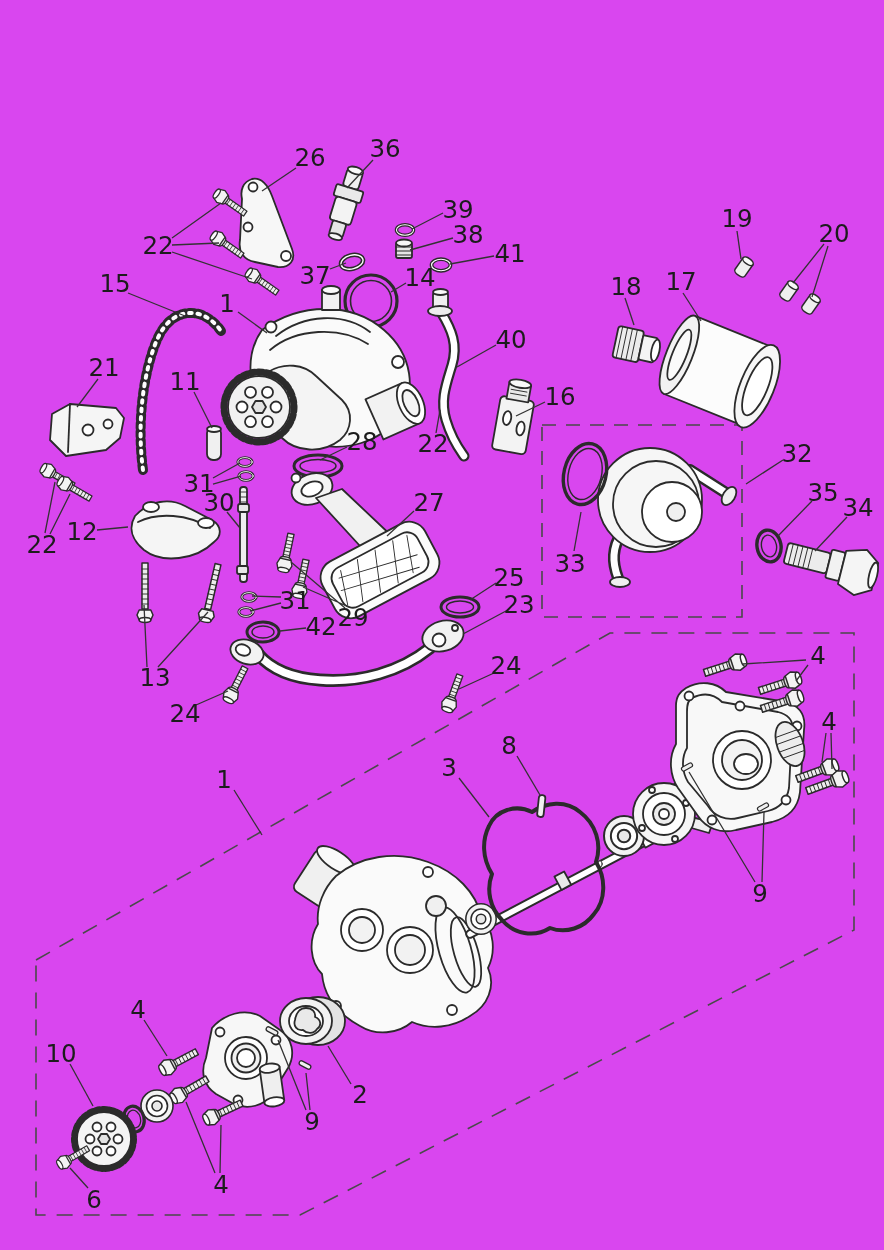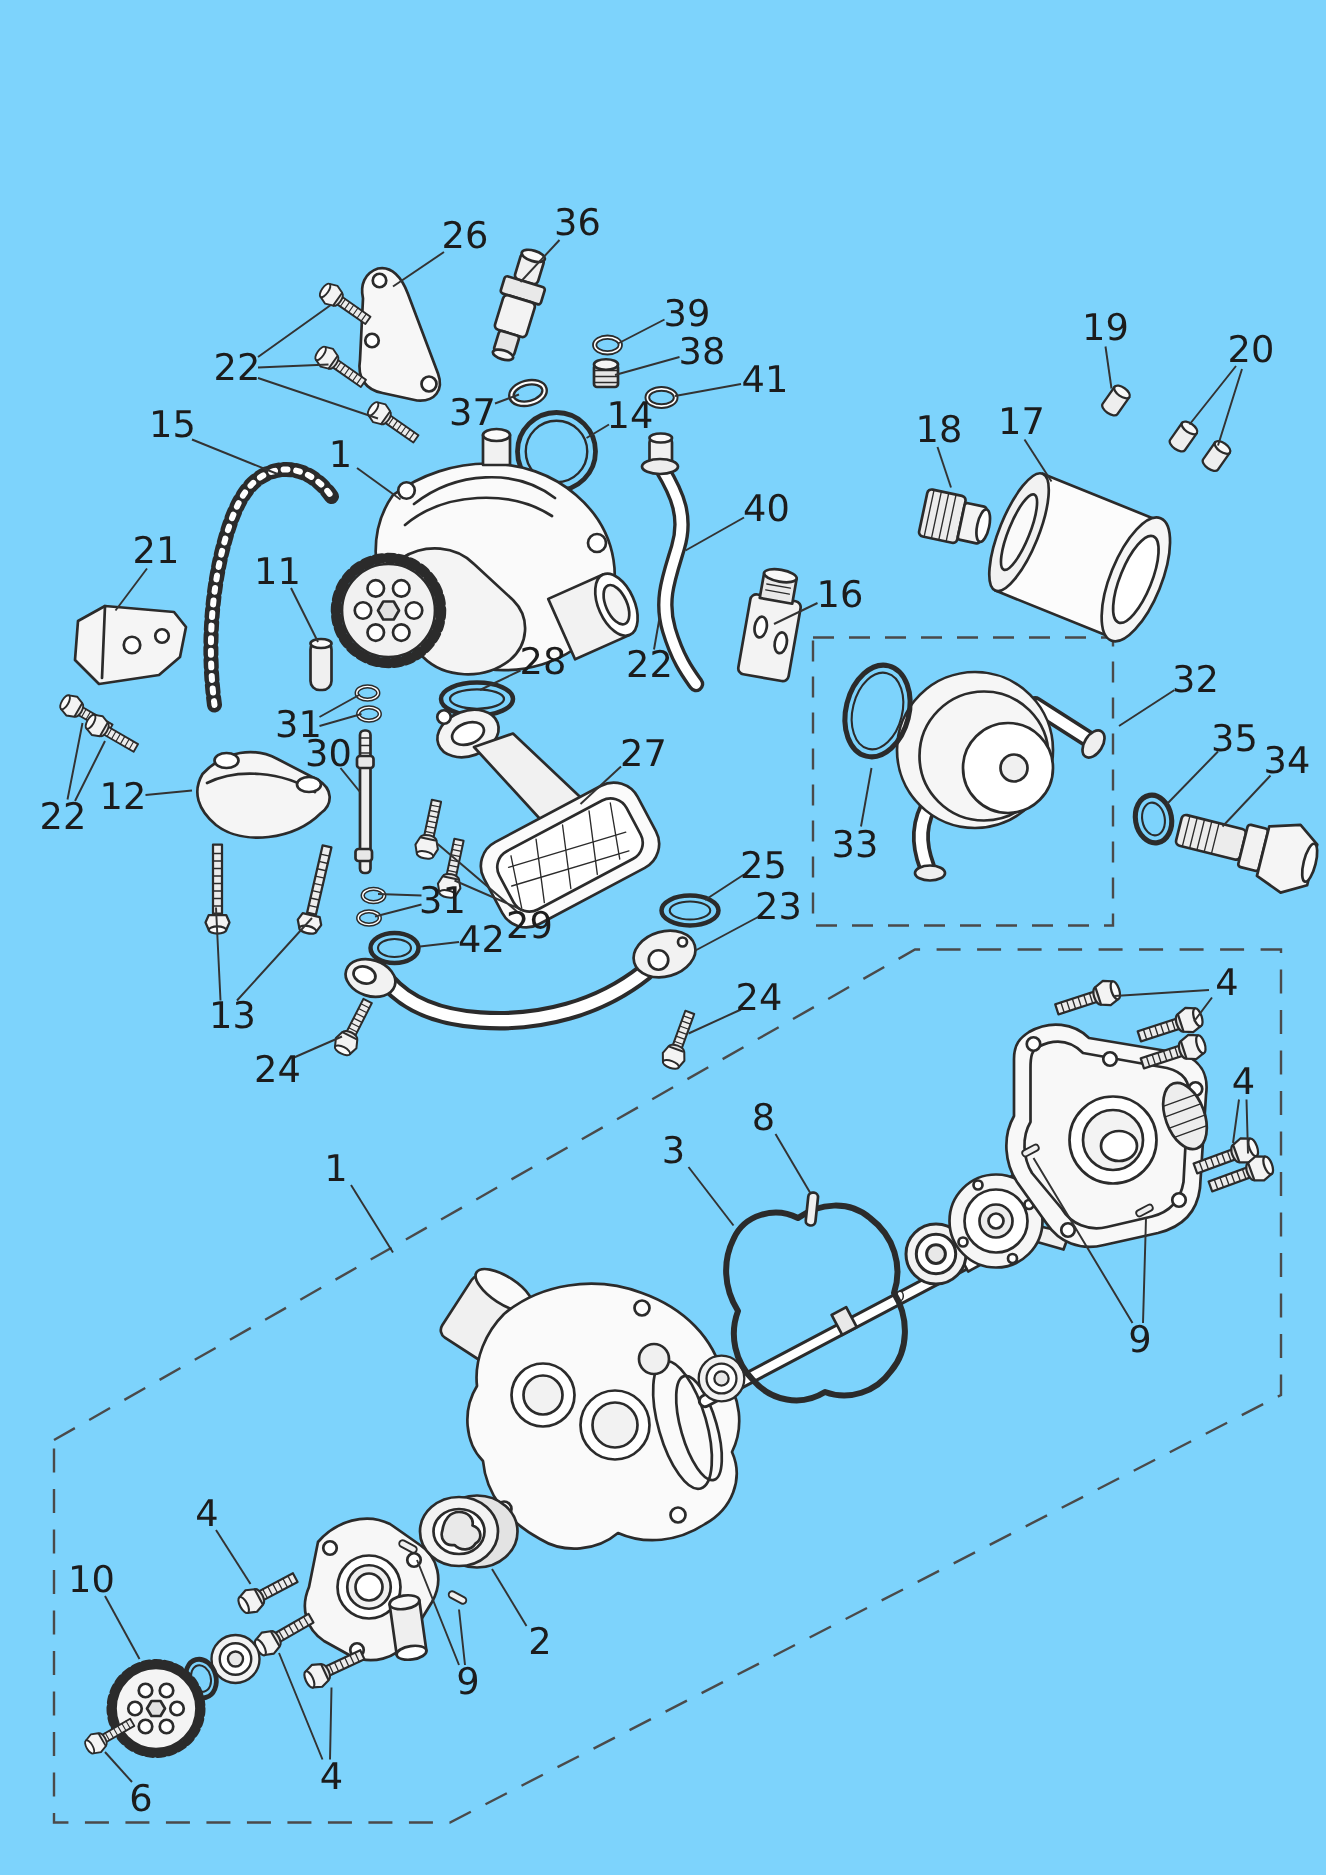--- a/index.html
+++ b/index.html
@@ -1,16 +1,16 @@
 <!DOCTYPE html>
 <html><head>
 <meta charset="utf-8">
 <style>
   html,body{margin:0;padding:0;background:#ffffff;}
-  .stage{position:relative;width:884px;height:1250px;background:#7dd3fc;overflow:hidden;
+  .stage{position:relative;width:884px;height:1250px;background:#d946ef;overflow:hidden;
          font-family:"DejaVu Sans","Liberation Sans",sans-serif;}
   svg{position:absolute;left:0;top:0;}
   text.callout{font-size:24.5px;fill:#1c1c1c;text-anchor:middle;dominant-baseline:central;
                font-family:"DejaVu Sans","Liberation Sans",sans-serif;}
 </style>
 </head>
 <body>
 
 <div class="stage">
 <svg width="884" height="1250" viewBox="0 0 884 1250">

